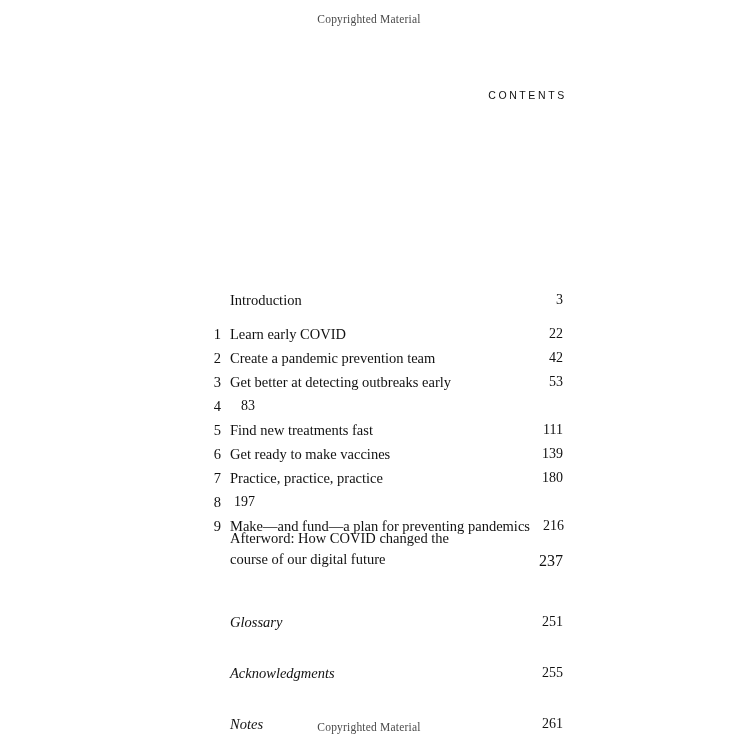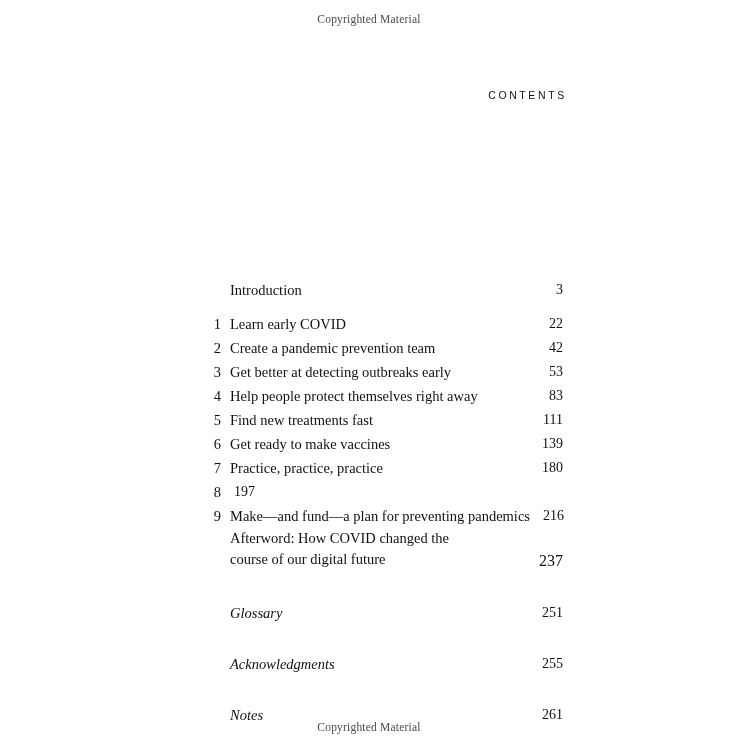--- a/index.html
+++ b/index.html
@@ -53,21 +53,21 @@
   }
 
   .toc {
     position: absolute;
     top: 283px;
     left: 203px;
     width: 360px;
   }
   .toc-row {
     display: flex;
-    align-items: flex-start;
+    align-items: flex-end;
     font-size: 14.5px;
     line-height: 1.0;
     margin-bottom: 0;
     height: 24px;
   }
   .num {
     width: 18px;
     text-align: right;
     flex: 0 0 18px;
     font-size: 14.5px;
@@ -154,21 +154,20 @@
     </div>
 
     <div class="toc-row">
       <span class="num">3</span>
       <span class="title">Get better at detecting outbreaks early</span>
       <span class="page-num">53</span>
     </div>
 
     <div class="toc-row">
       <span class="num">4</span>
-      <span class="title">Help people protect themselves right away</span>
       <span class="page-num">83</span>
     </div>
 
     <div class="toc-row">
       <span class="num">5</span>
       <span class="title">Find new treatments fast</span>
       <span class="page-num">111</span>
     </div>
 
     <div class="toc-row">

